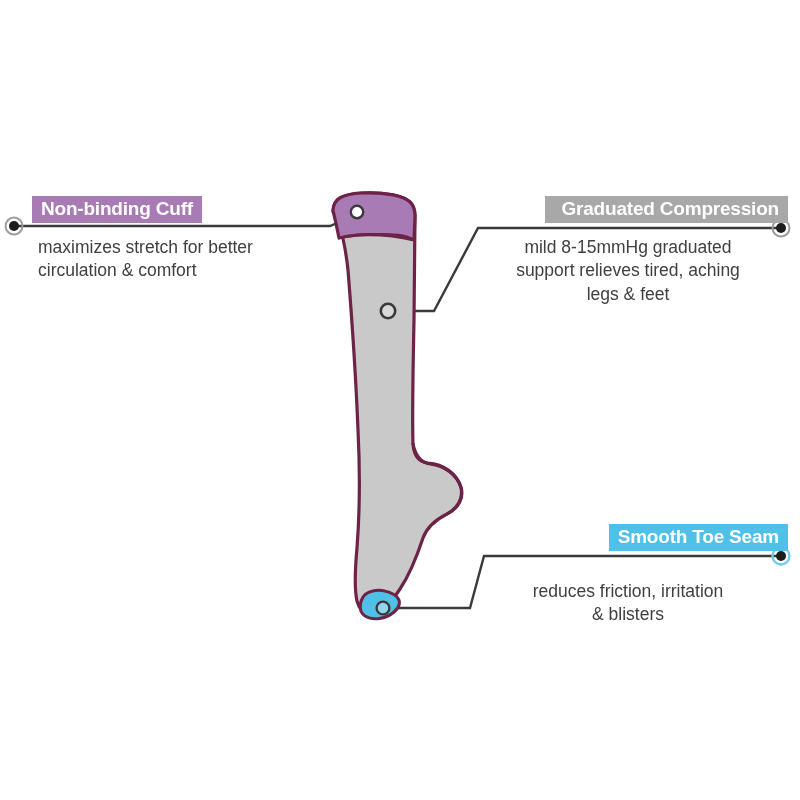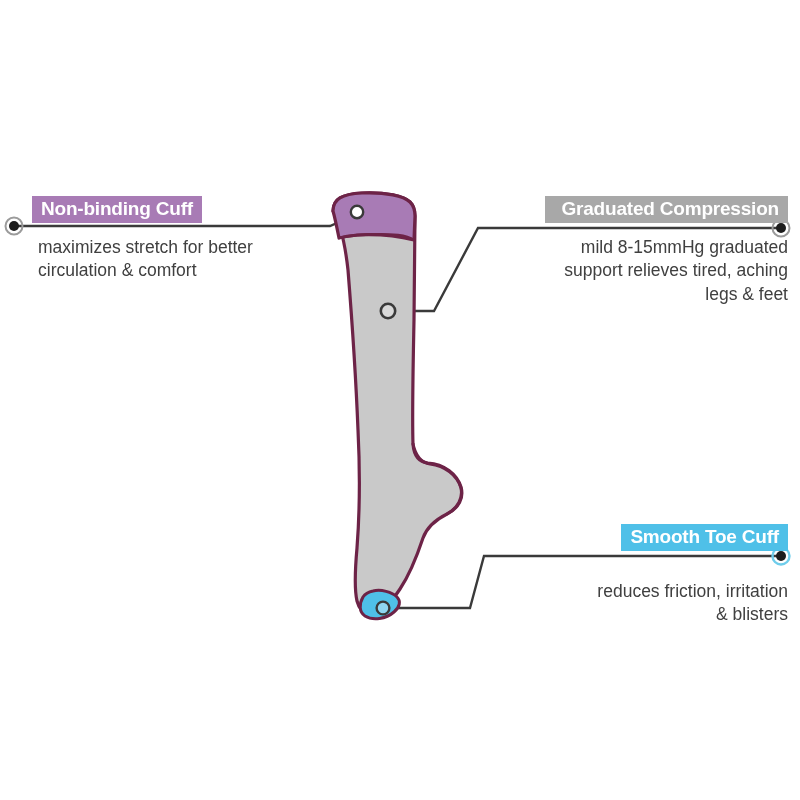--- a/index.html
+++ b/index.html
@@ -44,21 +44,21 @@
   .badge-comp   { background: #a8a8a8; padding-left: 16px; }
   .badge-toe    { background: #4fc0e8; }
 
   .body-text {
     color: #404040;
     font-size: 17.5px;
     line-height: 1.34;
     white-space: pre-line;
   }
   .body-left  { text-align: left; }
-  .body-right { text-align: right; }
+  .body-right { text-align: center; }
 
   
   #cuff-callout     { left: 32px;  top: 196px; width: 300px; }
   #cuff-callout .body-text { margin-top: 13px; margin-left: 6px; }
 
   #comp-callout     { left: 468px; top: 196px; width: 320px; text-align: right; }
   #comp-callout .body-text { margin-top: 13px; }
 
   #toe-callout      { left: 468px; top: 524px; width: 320px; text-align: right; }
   #toe-callout .body-text { margin-top: 29px; }
@@ -148,18 +148,18 @@
   </div>
 
   <div class="callout" id="comp-callout">
     <span class="badge badge-comp">Graduated Compression</span>
     <div class="body-text body-right">mild 8-15mmHg graduated
 support relieves tired, aching
 legs &amp; feet</div>
   </div>
 
   <div class="callout" id="toe-callout">
-    <span class="badge badge-toe">Smooth Toe Cuff</span>
+    <span class="badge badge-toe">Smooth Toe Seam</span>
     <div class="body-text body-right">reduces friction, irritation
 &amp; blisters</div>
   </div>
 
 </div>
 
 </body></html>

